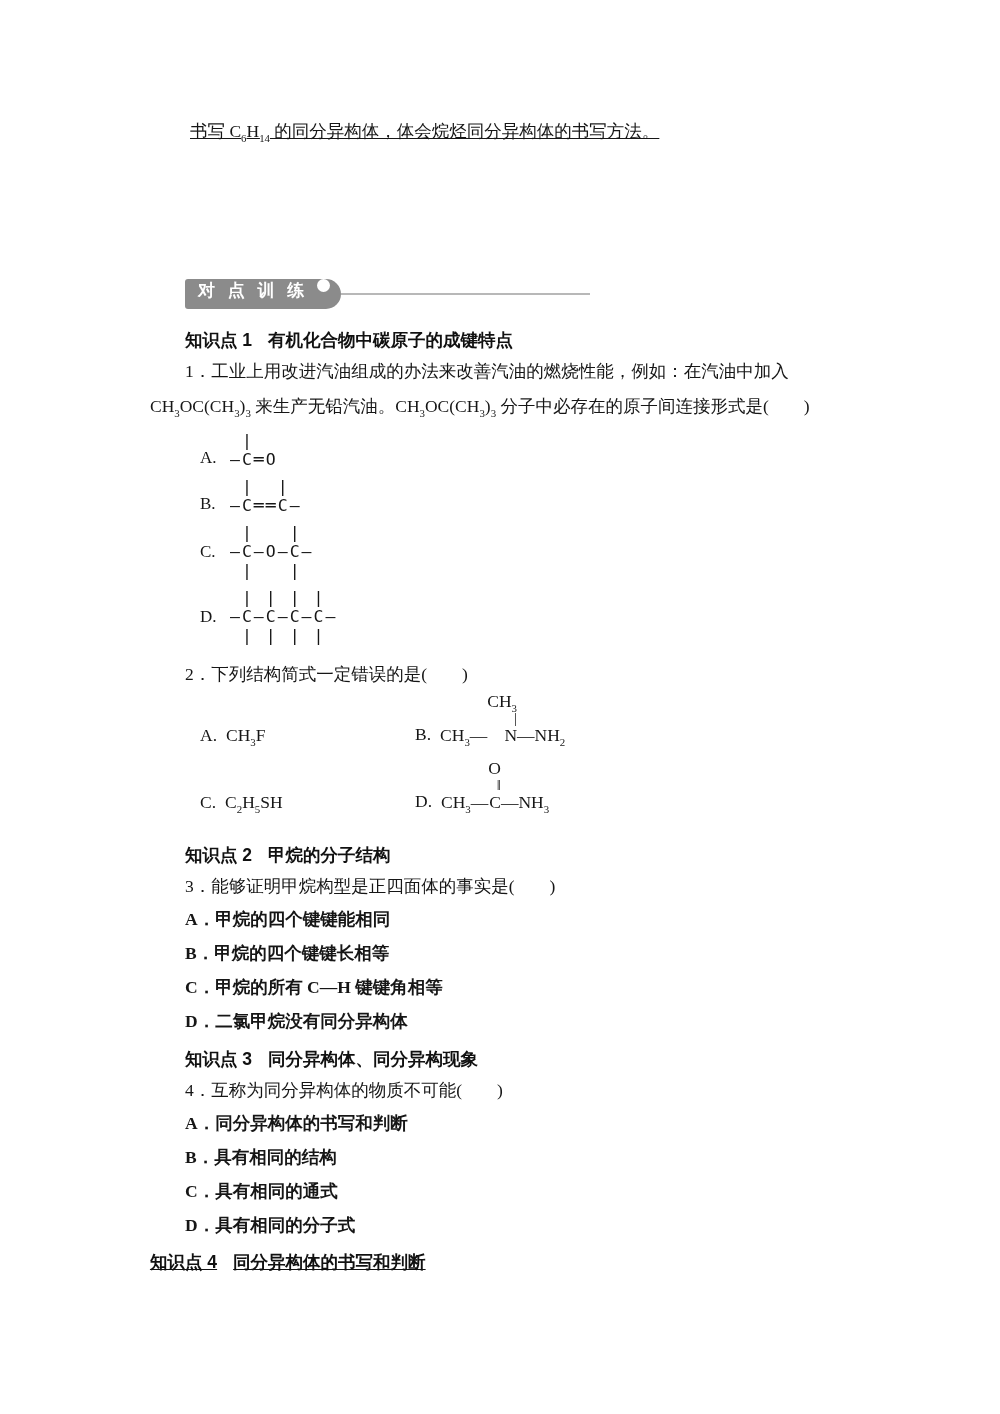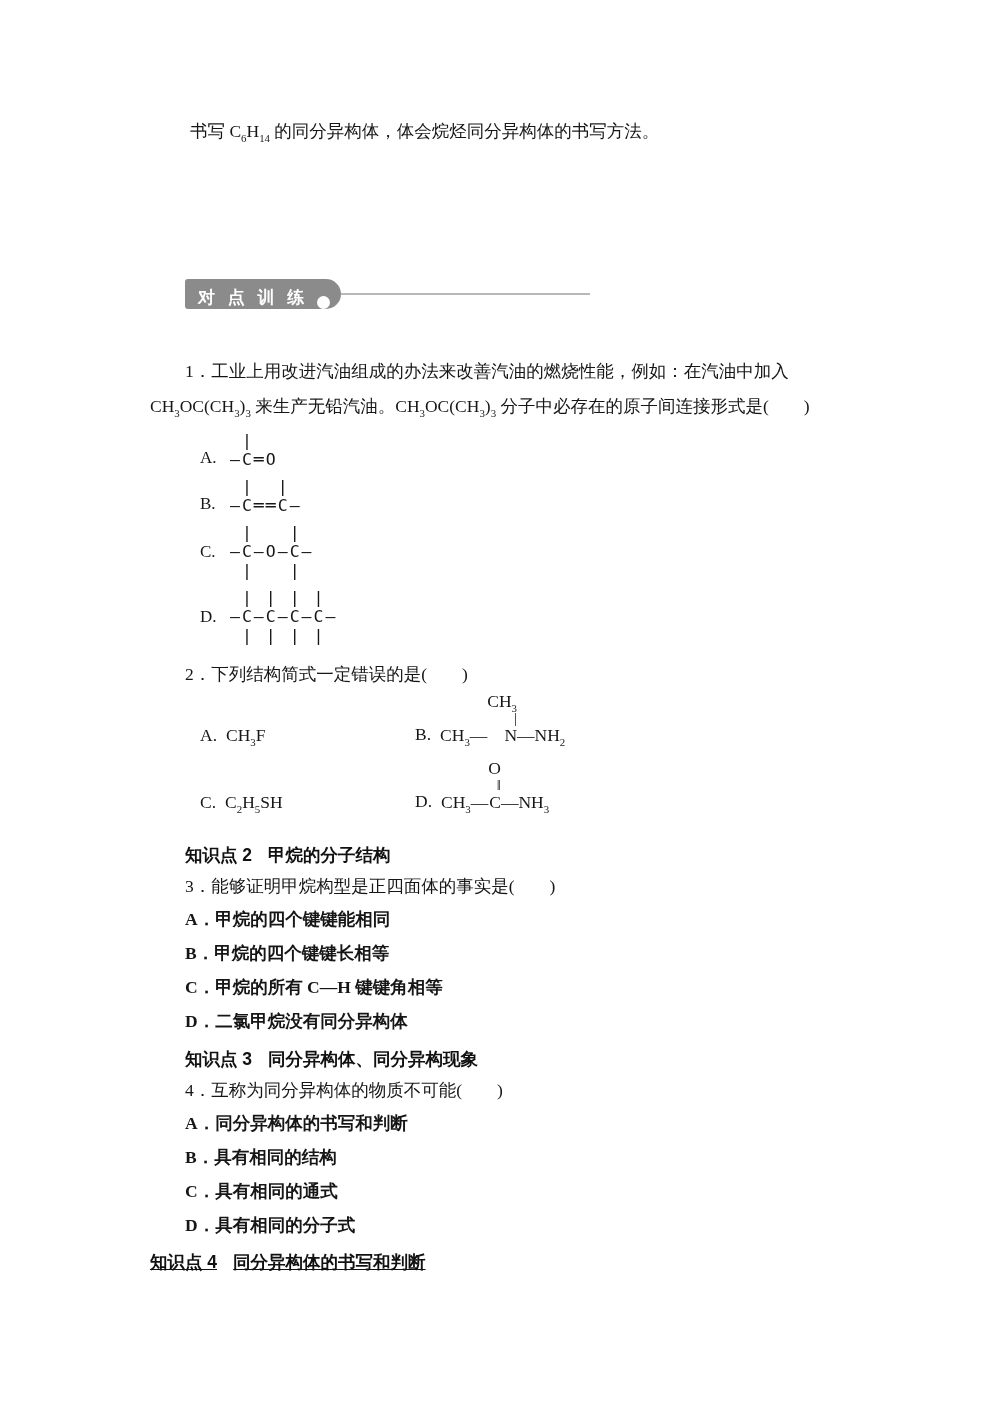--- a/index.html
+++ b/index.html
@@ -10,28 +10,28 @@
     height:1414px;
     background:#ffffff;
     font-family:"Liberation Serif","DejaVu Serif",serif;
     font-size:17.5px;
     color:#161616;
     overflow:hidden;
   }
   sub{font-size:0.62em;line-height:0;}
   p{margin:0;}
 
-  .intro{position:absolute;top:119px;left:190px;}
+  .intro{position:absolute;top:119px;left:190px;text-decoration:underline;}
 
   
   .section-row{position:absolute;top:279px;left:185px;width:405px;display:flex;align-items:center;}
   .badge{
     height:30px;
     padding:0 11px 0 13px;
-    display:flex;align-items:flex-end;gap:9px;
+    display:flex;align-items:flex-start;gap:9px;
     background:#8b8b8b;
     border-radius:3px 15px 15px 3px;
     color:#ffffff;
     font-family:"Liberation Sans","DejaVu Sans",sans-serif;
     font-weight:bold;font-size:17px;letter-spacing:4px;
     flex:none;
   }
   .badge-dot{width:13px;height:13px;border-radius:50%;background:#ffffff;display:inline-block;flex:none;}
   .rule{flex:1;height:2px;background:#b8b8b8;}
 
@@ -96,20 +96,23 @@
   <p class="intro">书写 C<sub>6</sub>H<sub>14</sub> 的同分异构体，体会烷烃同分异构体的书写方法。</p>
 
   <div class="section-row">
     <div class="badge" style="background: rgb(139, 139, 139);">
       <span class="badge-text">对 点 训 练</span>
       <span class="badge-dot"></span>
     </div>
     <div class="rule"></div>
   </div>
 
+  <div class="kp kp1">
+    <span class="kp-label">知识点 1</span><span class="kp-title">有机化合物中碳原子的成键特点</span>
+  </div>
 
   <p class="q-text q1-l1">1．工业上用改进汽油组成的办法来改善汽油的燃烧性能，例如：在汽油中加入</p>
   <p class="q-text q1-l2">CH<sub>3</sub>OC(CH<sub>3</sub>)<sub>3</sub> 来生产无铅汽油。CH<sub>3</sub>OC(CH<sub>3</sub>)<sub>3</sub> 分子中必存在的原子间连接形式是(　　)</p>
 
   <div class="q1-opts">
     <div class="s-row align-end">
       <span class="s-label">A.</span>
       <pre class="struct"> |
 —C═O</pre>
     </div>

